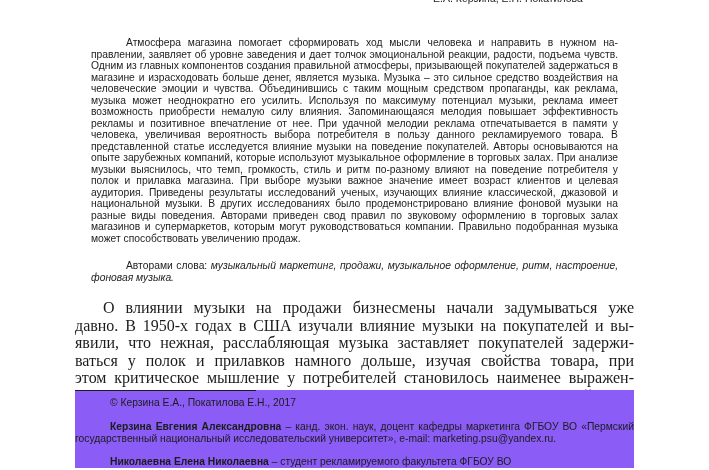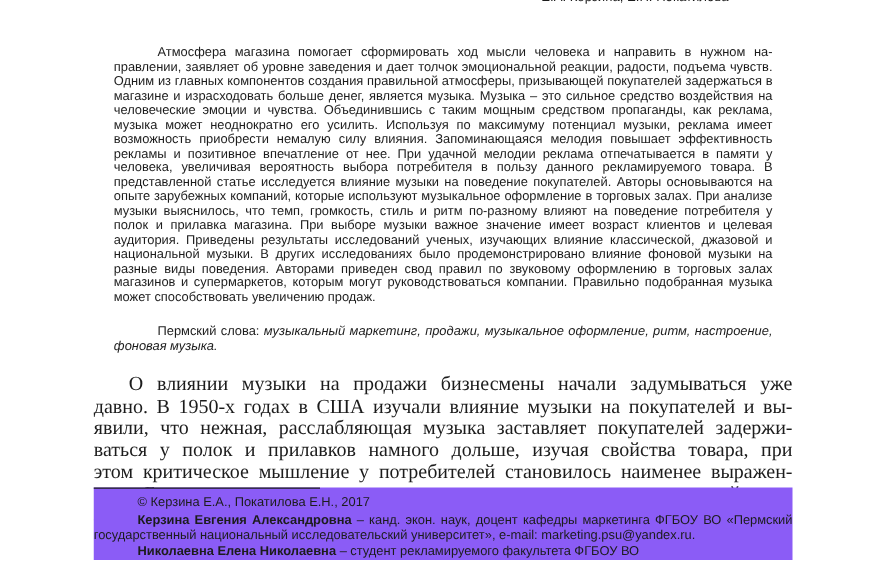--- a/index.html
+++ b/index.html
@@ -65,36 +65,36 @@
     margin: 0 0 6px 0;
   }
   .fn {
     font-family: "Liberation Sans", sans-serif;
     font-size: 10.3px;
     line-height: 11.8px;
     text-align: justify;
     text-indent: 35px;
     margin: 0;
   }
-  .fn + .fn { margin-top: 2px; }
+  .fn + .fn { margin-top: 12px; }
   .fn b { font-weight: bold; }
 </style>
 </head>
 <body>
 
 <div class="page">
 
   <div class="clip-header">
     <span>Е.А. Керзина, Е.Н. Покатилова</span>
   </div>
 
   <div class="content">
     <p class="abstract">Атмосфера магазина помогает сформировать ход мысли человека и направить в нужном на­правлении, заявляет об уровне заведения и дает толчок эмоциональной реакции, радости, подъ­ема чувств. Одним из главных компонентов создания правильной атмосферы, призывающей покупателей задержаться в магазине и израсходовать больше денег, является музыка. Музыка – это сильное средство воздействия на человеческие эмоции и чувства. Объединившись с таким мощным средством пропаганды, как реклама, музыка может неоднократно его усилить. Исполь­зуя по максимуму потенциал музыки, реклама имеет возможность приобрести немалую силу влияния. Запоминающаяся мелодия повышает эффективность рекламы и позитивное впечатле­ние от нее. При удачной мелодии реклама отпечатывается в памяти у человека, увеличивая ве­роятность выбора потребителя в пользу данного рекламируемого товара. В представленной статье исследуется влияние музыки на поведение покупателей. Авторы основываются на опыте зарубеж­ных компаний, которые используют музыкальное оформление в торговых залах. При анализе музы­ки выяснилось, что темп, громкость, стиль и ритм по-разному влияют на поведение потребителя у полок и прилавка магазина. При выборе музыки важное значение имеет возраст клиентов и целе­вая аудитория. Приведены результаты исследований ученых, изучающих влияние классической, джазовой и национальной музыки. В других исследованиях было продемонстрировано влияние фоновой музыки на разные виды поведения. Авторами приведен свод правил по звуковому оформ­лению в торговых залах магазинов и супермаркетов, которым могут руководствоваться компании. Правильно подобранная музыка может способствовать увеличению продаж.</p>
 
-    <p class="keywords"><span>Пермский слова: </span><span class="kw">музыкальный маркетинг, продажи, музыкальное оформление, ритм, на­строение, фоновая музыка.</span></p>
+    <p class="keywords"><span>Авторами слова: </span><span class="kw">музыкальный маркетинг, продажи, музыкальное оформление, ритм, на­строение, фоновая музыка.</span></p>
 
     <p class="body-text">О влиянии музыки на продажи бизнесмены начали задумываться уже давно. В 1950-х годах в США изучали влияние музыки на покупателей и вы­явили, что нежная, расслабляющая музыка заставляет покупателей задержи­ваться у полок и прилавков намного дольше, изучая свойства товара, при этом критическое мышление у потребителей становилось наименее выражен­ным. Быстрые, но приятные мелодии показали противоположное воздейст­вие: люди быстрее совершали покупки и выходили из торговых залов, пре-</p>
   </div>
 
   <div class="footnote">
     <div class="footnote-rule"></div>
 
     <p class="fn">© Керзина Е.А., Покатилова Е.Н., 2017</p>
 
     <p class="fn"><b>Керзина Евгения Александровна</b><span> – канд. экон. наук, доцент кафедры маркетинга ФГБОУ ВО «Пермский государственный национальный исследовательский университет», e-mail: marketing.psu@yandex.ru.</span></p>

